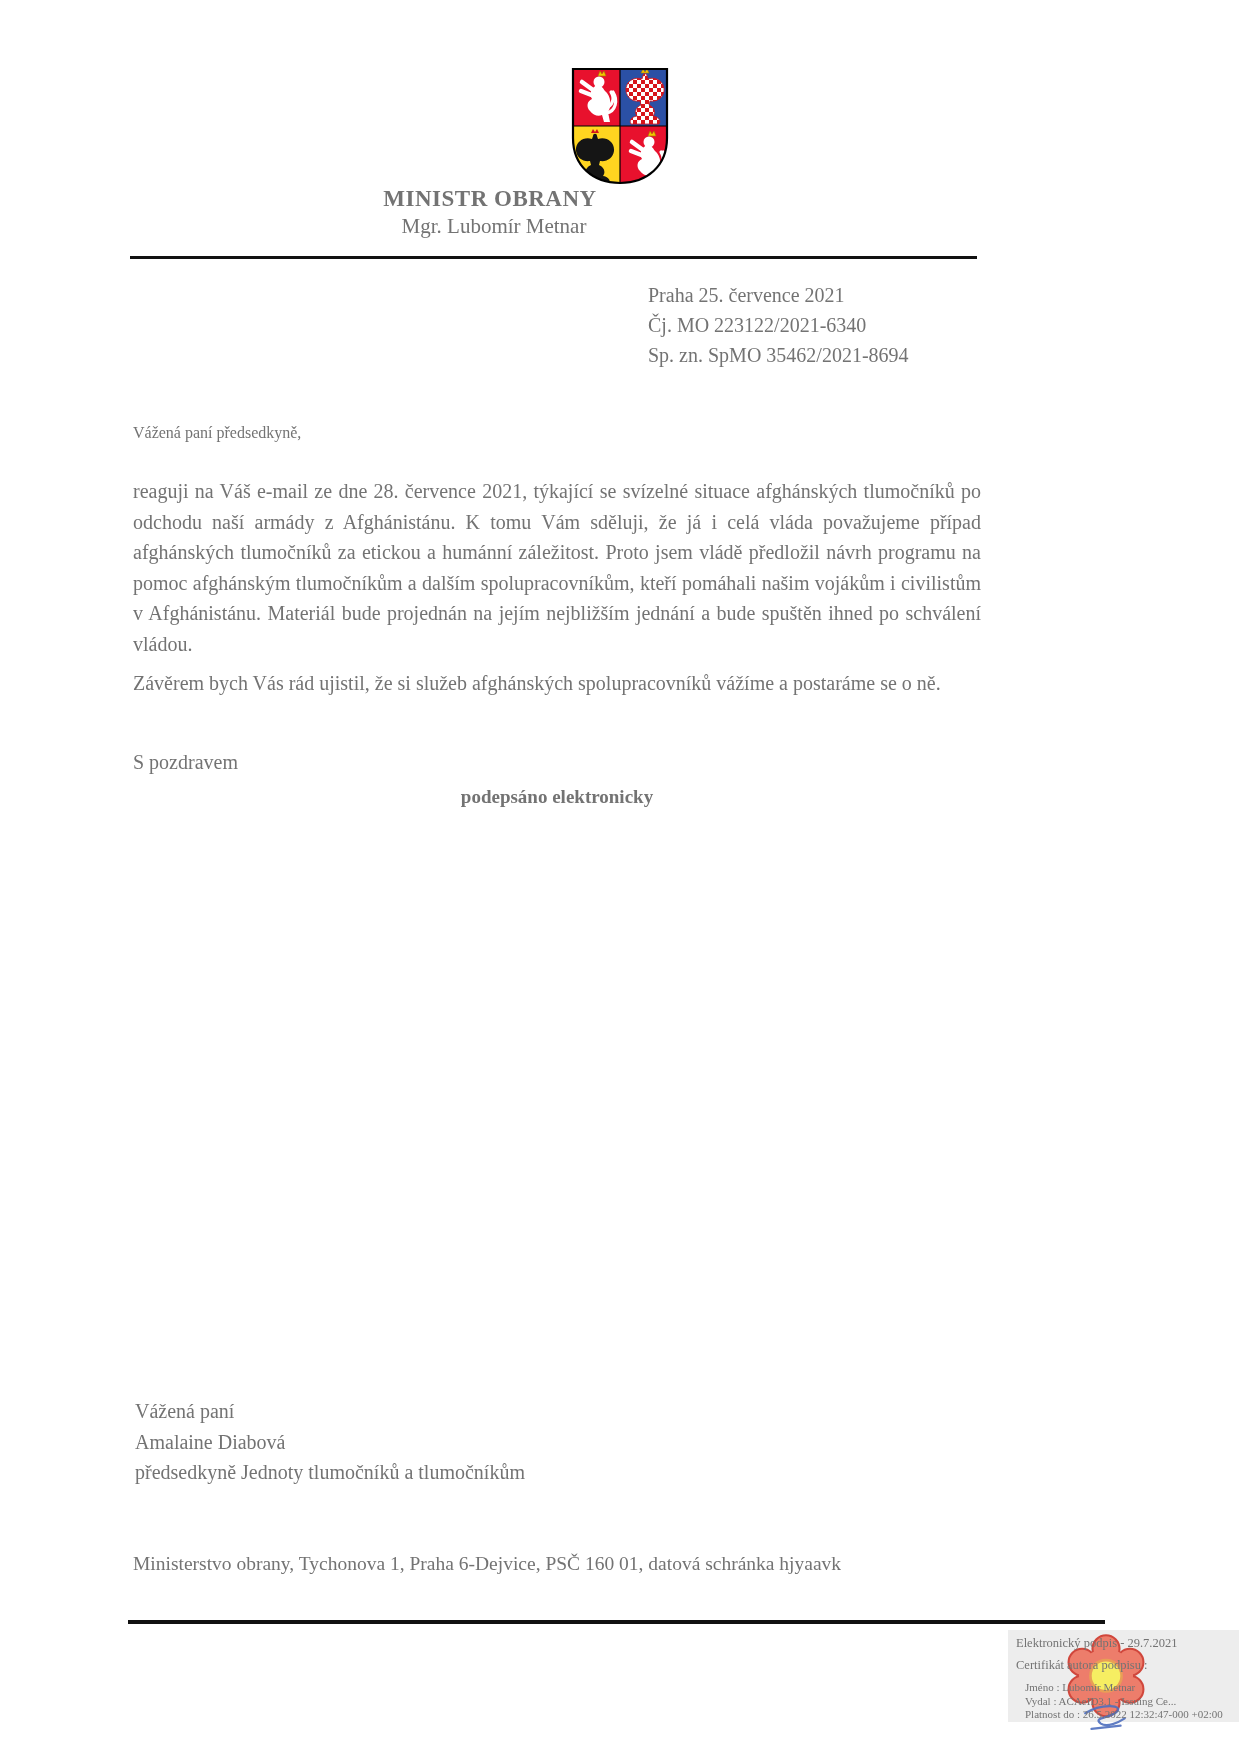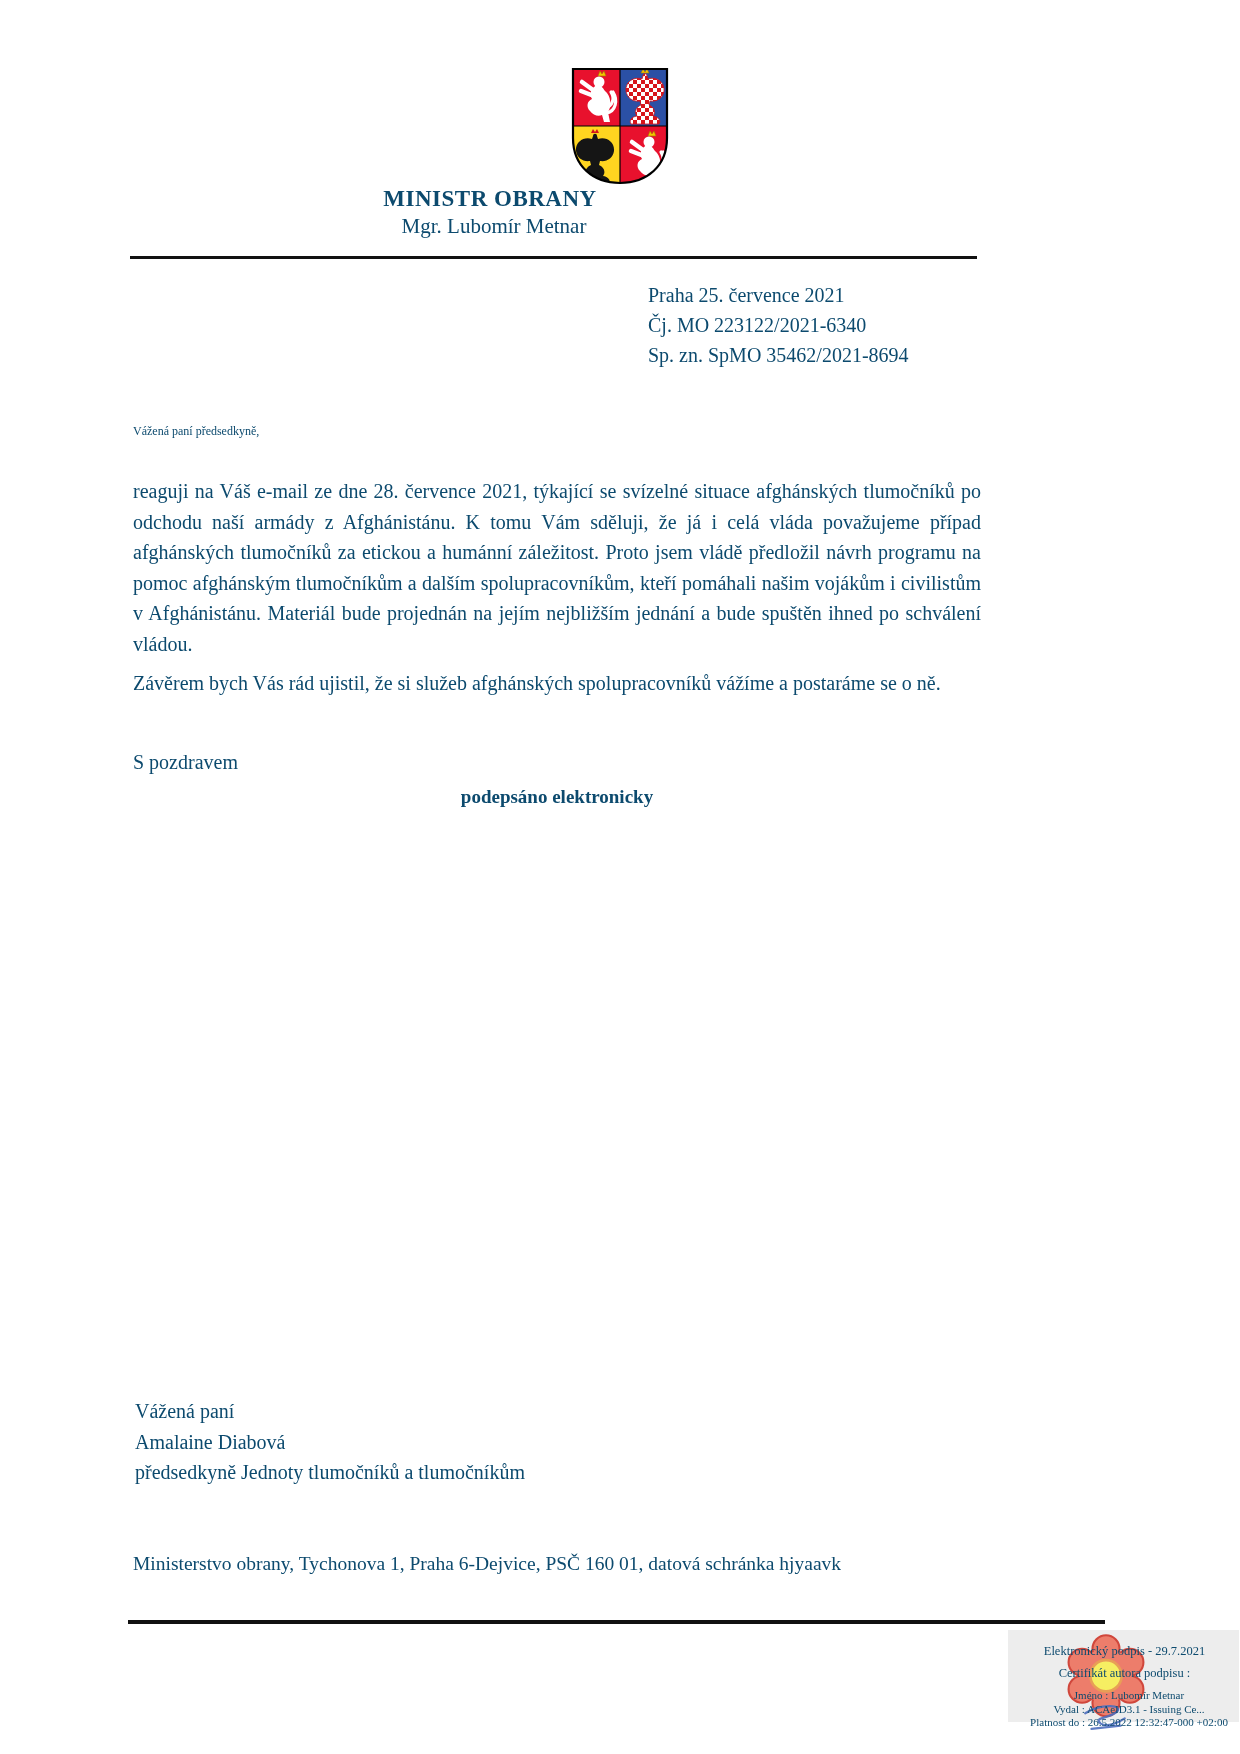--- a/index.html
+++ b/index.html
@@ -1,39 +1,39 @@
 <!DOCTYPE html>
 <html><head>
 <meta charset="utf-8">
 <style>
   html,body{margin:0;padding:0;background:#ffffff;}
   .page{
     position:relative;width:1240px;height:1754px;background:#ffffff;
-    font-family:"Liberation Serif","DejaVu Serif",serif;color:#0c4a6e;overflow:hidden;
+    font-family:"Liberation Serif","DejaVu Serif",serif;color:#737373;overflow:hidden;
   }
   .emblem{position:absolute;left:570px;top:66px;width:100px;height:120px;}
   .hdr-title{position:absolute;left:0;right:260px;top:186px;text-align:center;
     font-size:23px;font-weight:bold;letter-spacing:0.5px;}
   .hdr-name{position:absolute;left:8px;right:260px;top:214px;text-align:center;font-size:21px;}
   .rule{position:absolute;background:#111;}
   .rule-top{left:130px;top:256px;width:847px;height:3px;}
   .rule-bottom{left:128px;top:1620px;width:977px;height:4px;}
   .refblock{position:absolute;left:648px;top:280px;font-size:20px;line-height:30px;}
-  .salutation{position:absolute;left:133px;top:424px;font-size:12px;}
+  .salutation{position:absolute;left:133px;top:424px;font-size:16px;}
   .para{position:absolute;left:133px;width:848px;font-size:20px;line-height:30.5px;
     text-align:justify;text-justify:inter-word;}
   .p1{top:476px;font-family:Liberation Serif, serif;}
   .p2{top:668px;}
   .closing{position:absolute;left:133px;top:751px;font-size:20px;}
   .signed-note{position:absolute;left:133px;width:848px;top:786px;text-align:center;font-size:19px;font-weight:bold;}
   .addressee{position:absolute;left:135px;top:1396px;font-size:20px;line-height:30.5px;}
   .footer-address{position:absolute;left:133px;top:1541px;font-size:19.5px;margin-top:12px;}
   .stamp-box{position:absolute;left:1008px;top:1630px;width:231px;height:92px;
     background:#ededed;font-size:12.5px;line-height:15px;overflow:visible;}
-  .stamp-text{position:relative;z-index:2;padding:14px 6px 4px 8px;text-align:center;}
+  .stamp-text{position:relative;z-index:2;padding:6px 6px 4px 8px;}
   .stamp-line1{margin-bottom:7px;}
   .stamp-line2{margin-bottom:8px;}
   .stamp-sub{font-size:11px;line-height:13.5px;padding-left:9px;}
   .seal{position:absolute;left:46px;top:-4px;width:104px;height:112px;z-index:1;}
 </style>
 </head>
 <body>
 
 <div class="page">
 

